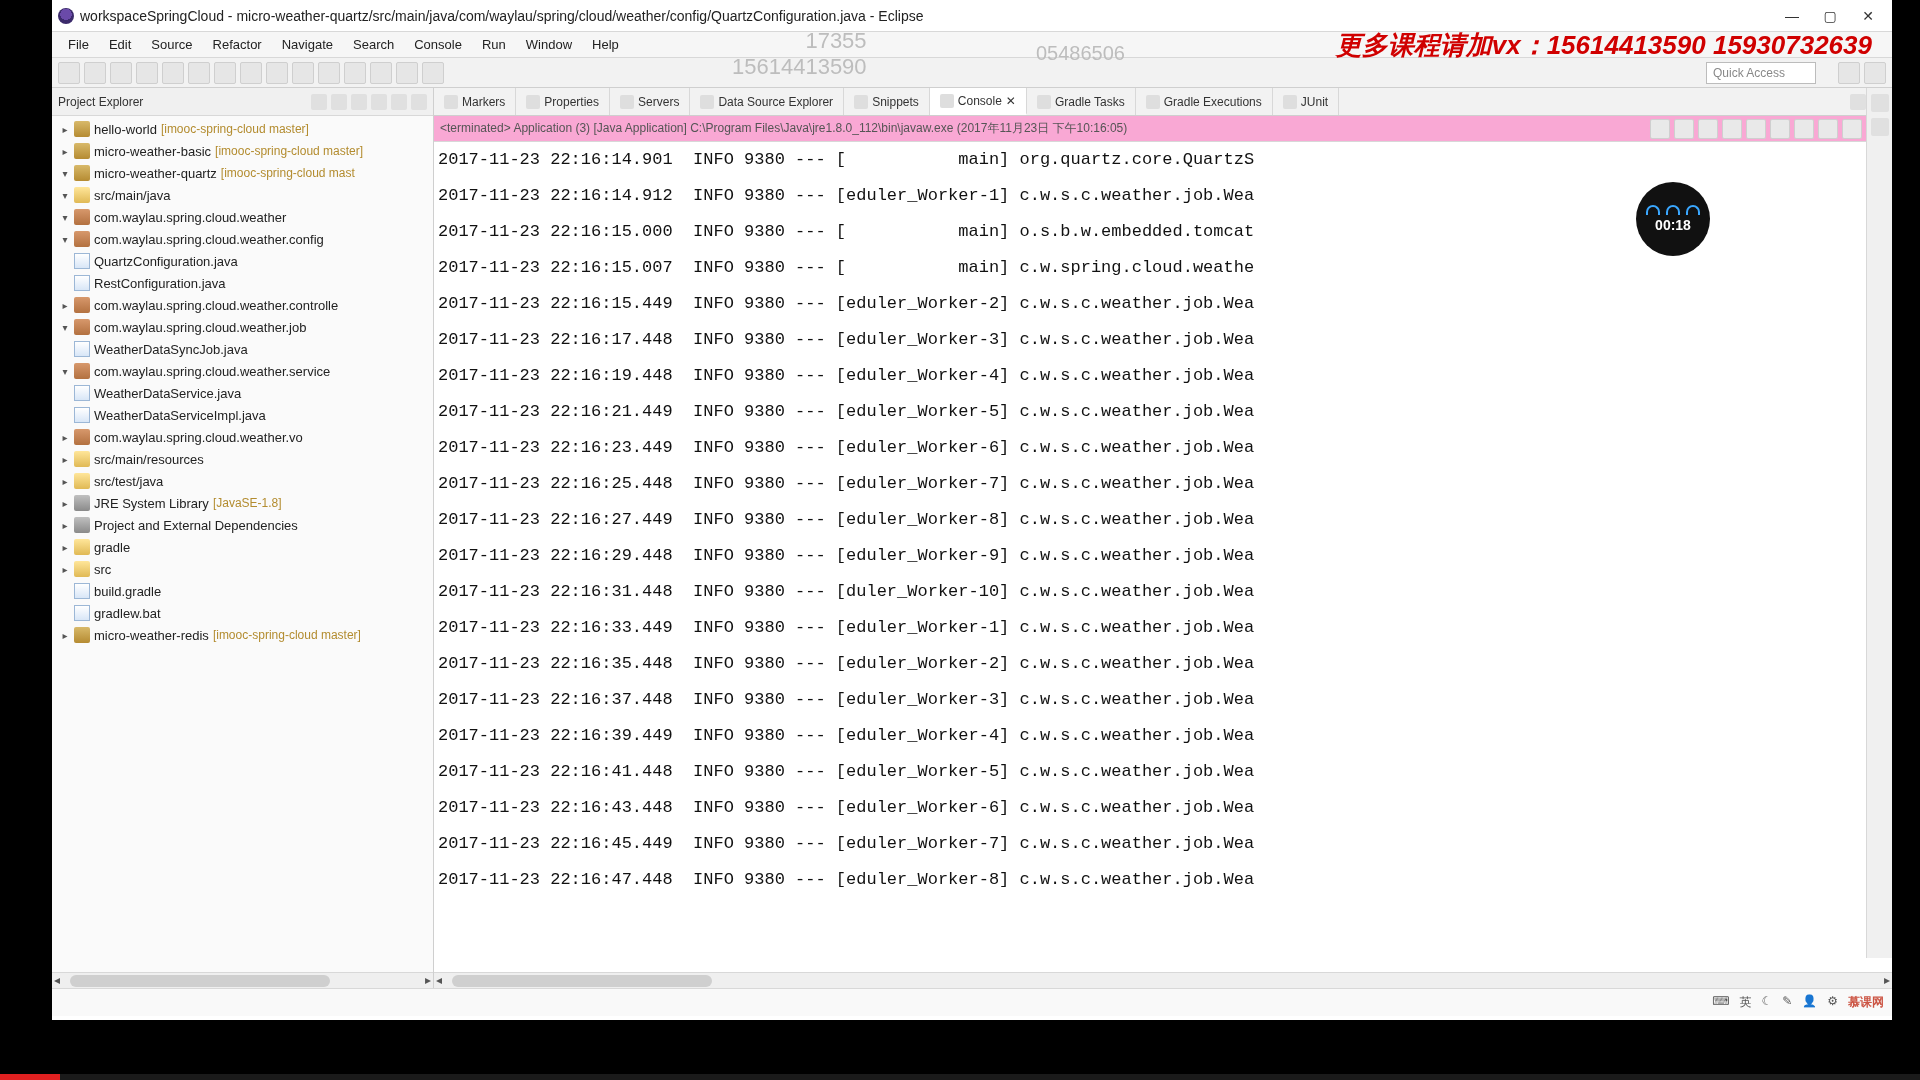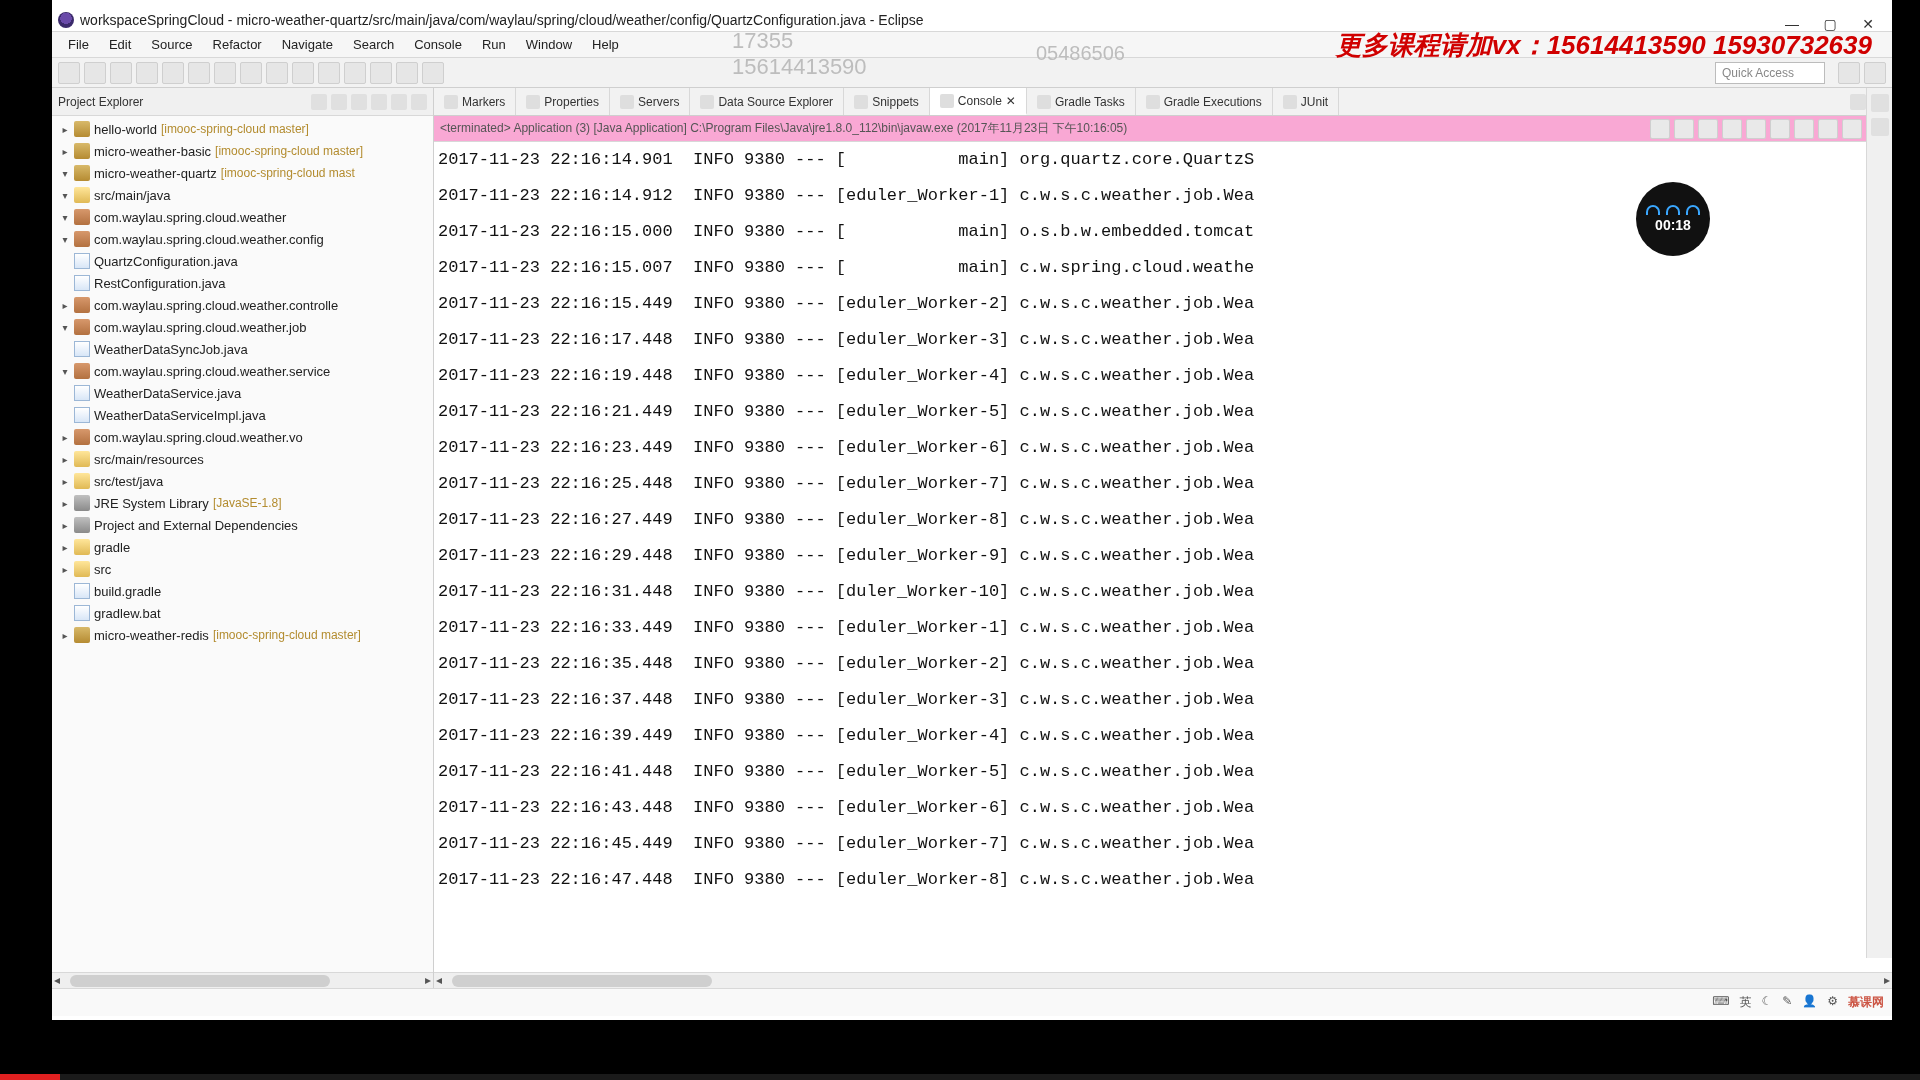--- a/index.html
+++ b/index.html
@@ -20,21 +20,22 @@
   top: 0;
   width: 1840px;
   height: 1020px;
   background: #fff;
 }
 .titlebar {
   height: 32px;
   background: #fff;
   border-bottom: 1px solid #d8d8d8;
   display: flex;
-  padding: 12px 6px;
+  align-items: center;
+  padding: 0 6px;
 }
 .titlebar .app-icon {
   width: 16px;
   height: 16px;
   background: radial-gradient(circle at 50% 40%, #6a4aa9 0 45%, #3b2a6b 45% 100%);
   border-radius: 50%;
   margin-right: 6px;
 }
 .titlebar .title-text {
   font-size: 14px;
@@ -84,21 +85,21 @@
   margin-left: auto;
   width: 110px;
   height: 22px;
   border: 1px solid #bcbcbc;
   background: #fff;
   font-size: 12px;
   color: #888;
   padding: 0 6px;
   display: flex;
   align-items: center;
-  margin-right: 9px;
+  margin-right: 18px;
 }
 .toolbar .persp {
   width: 22px;
   height: 22px;
   margin-left: 4px;
   background: #e6e6e6;
   border: 1px solid #cfcfcf;
   border-radius: 2px;
 }
 .workarea {
@@ -238,21 +239,21 @@
   font-size:26px;
   font-weight:bold;
   font-style:italic;
 }
 .overlay-num1 {
   position:absolute;
   top:28px;
   left:680px;
   color:#bdbdbd;
   font-size:22px;
-  text-align:left;
+  text-align:right;
 }
 .overlay-num2 {
   position:absolute;
   top:42px;
   left:984px;
   color:#bdbdbd;
   font-size:20px;
 }
 .face-badge {
   position:absolute;

